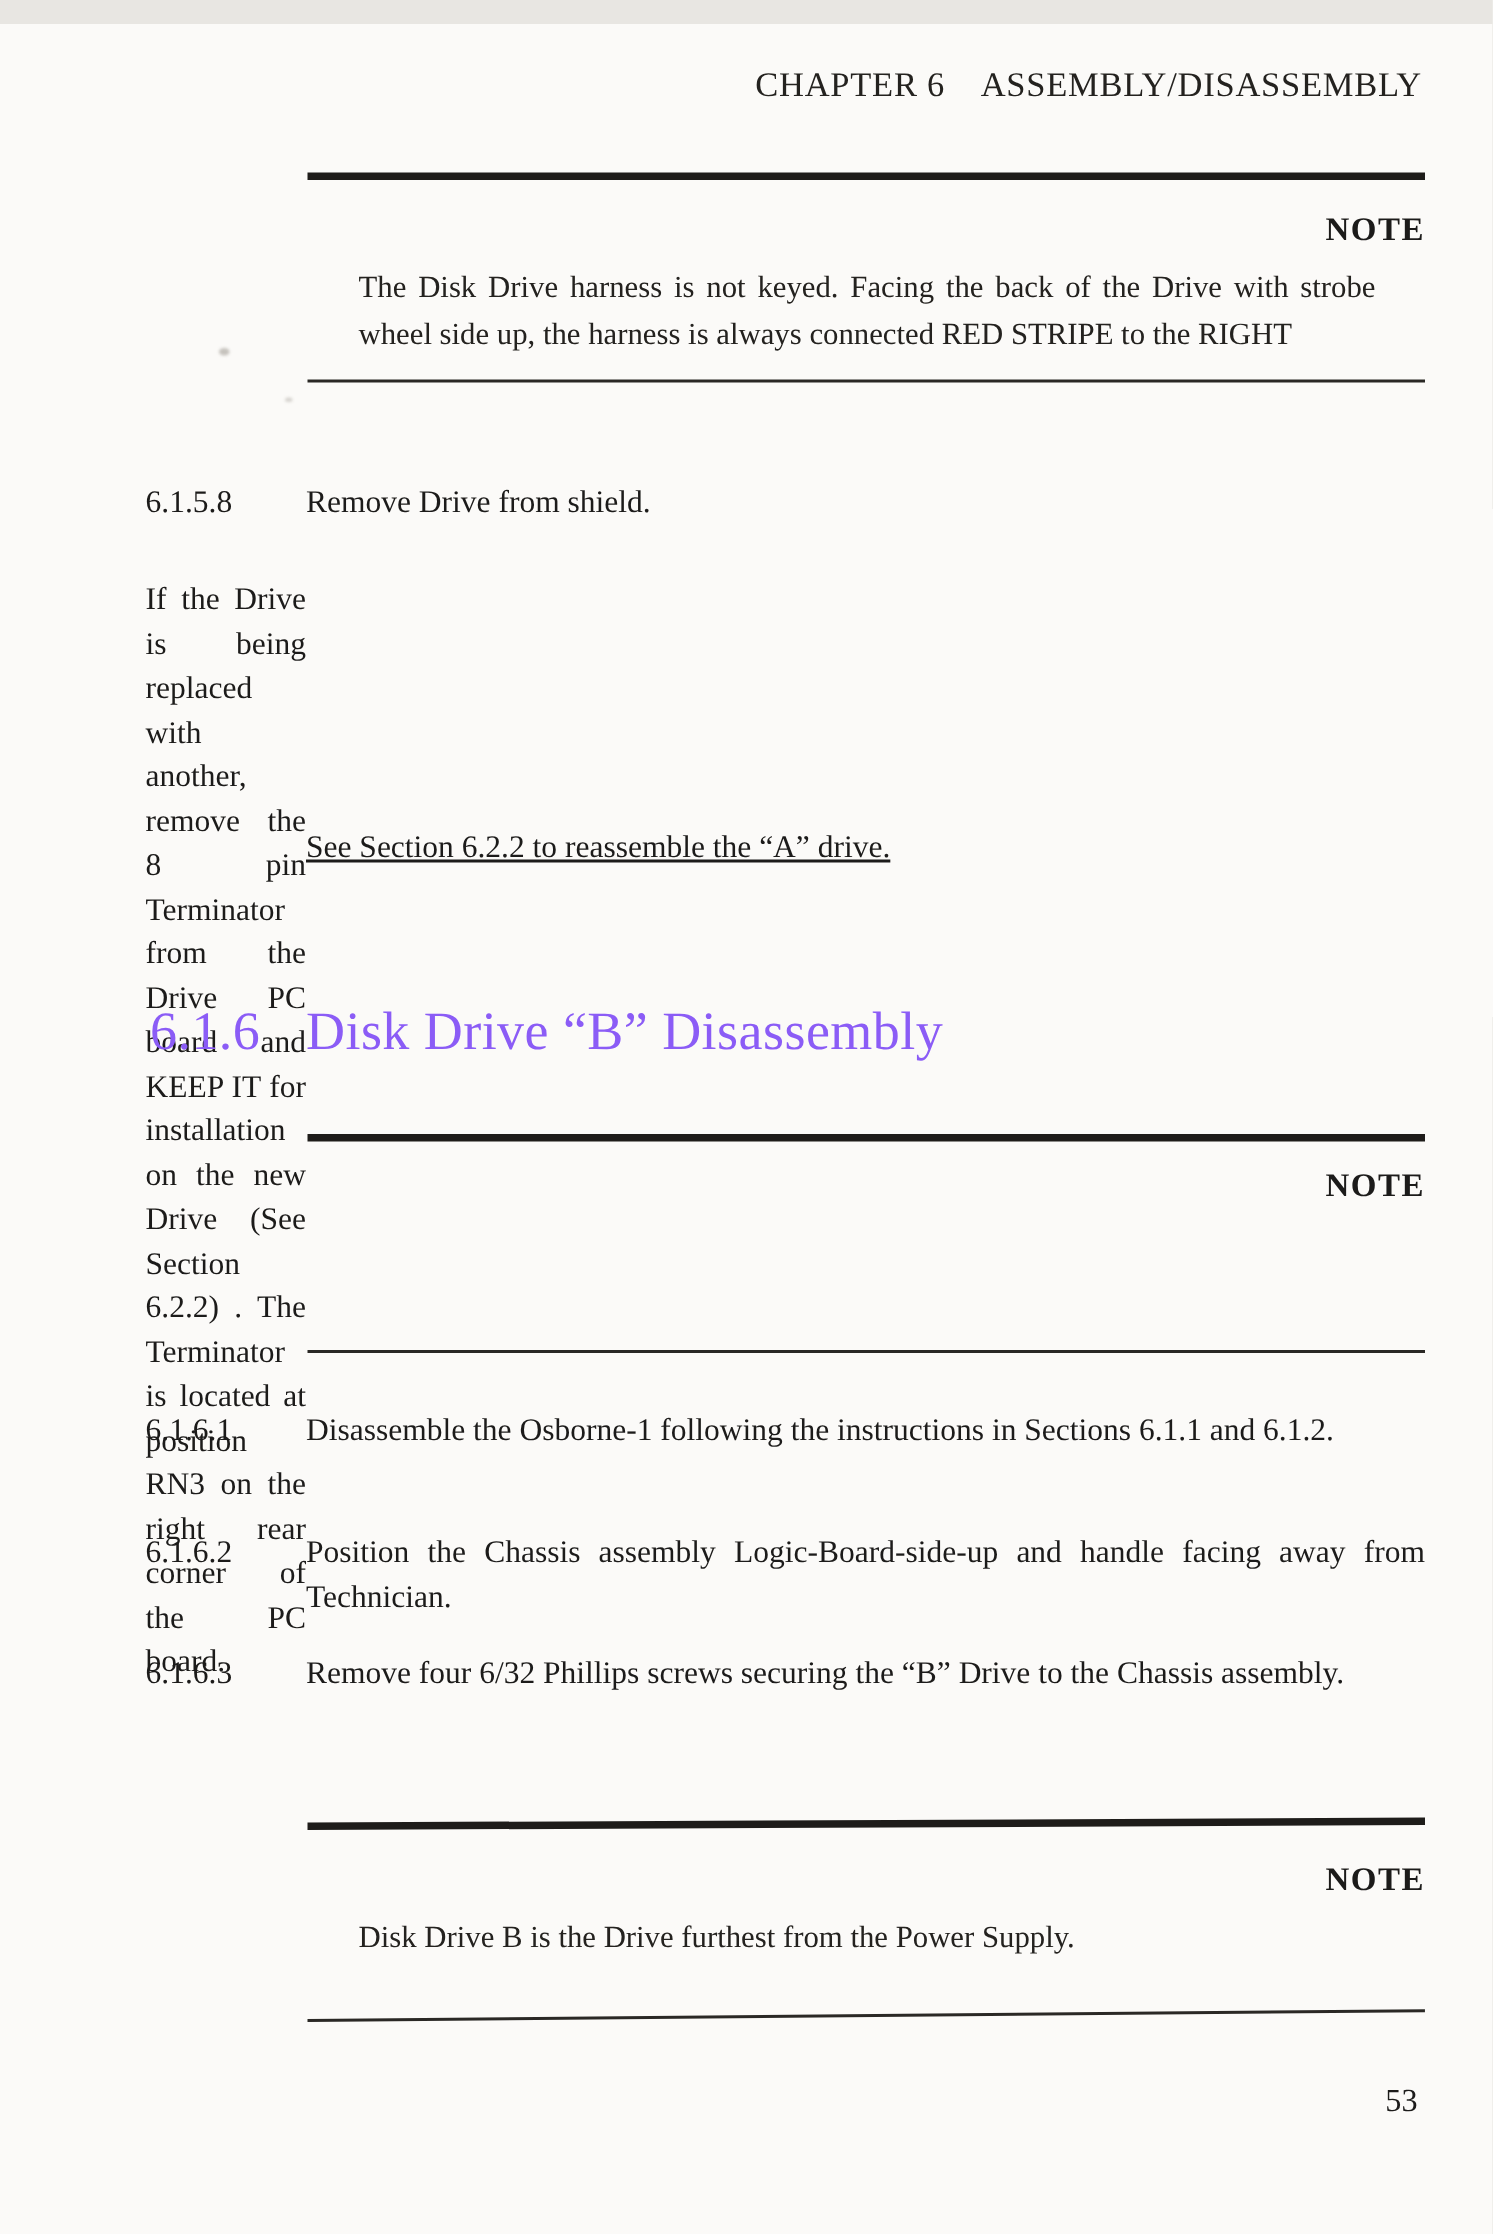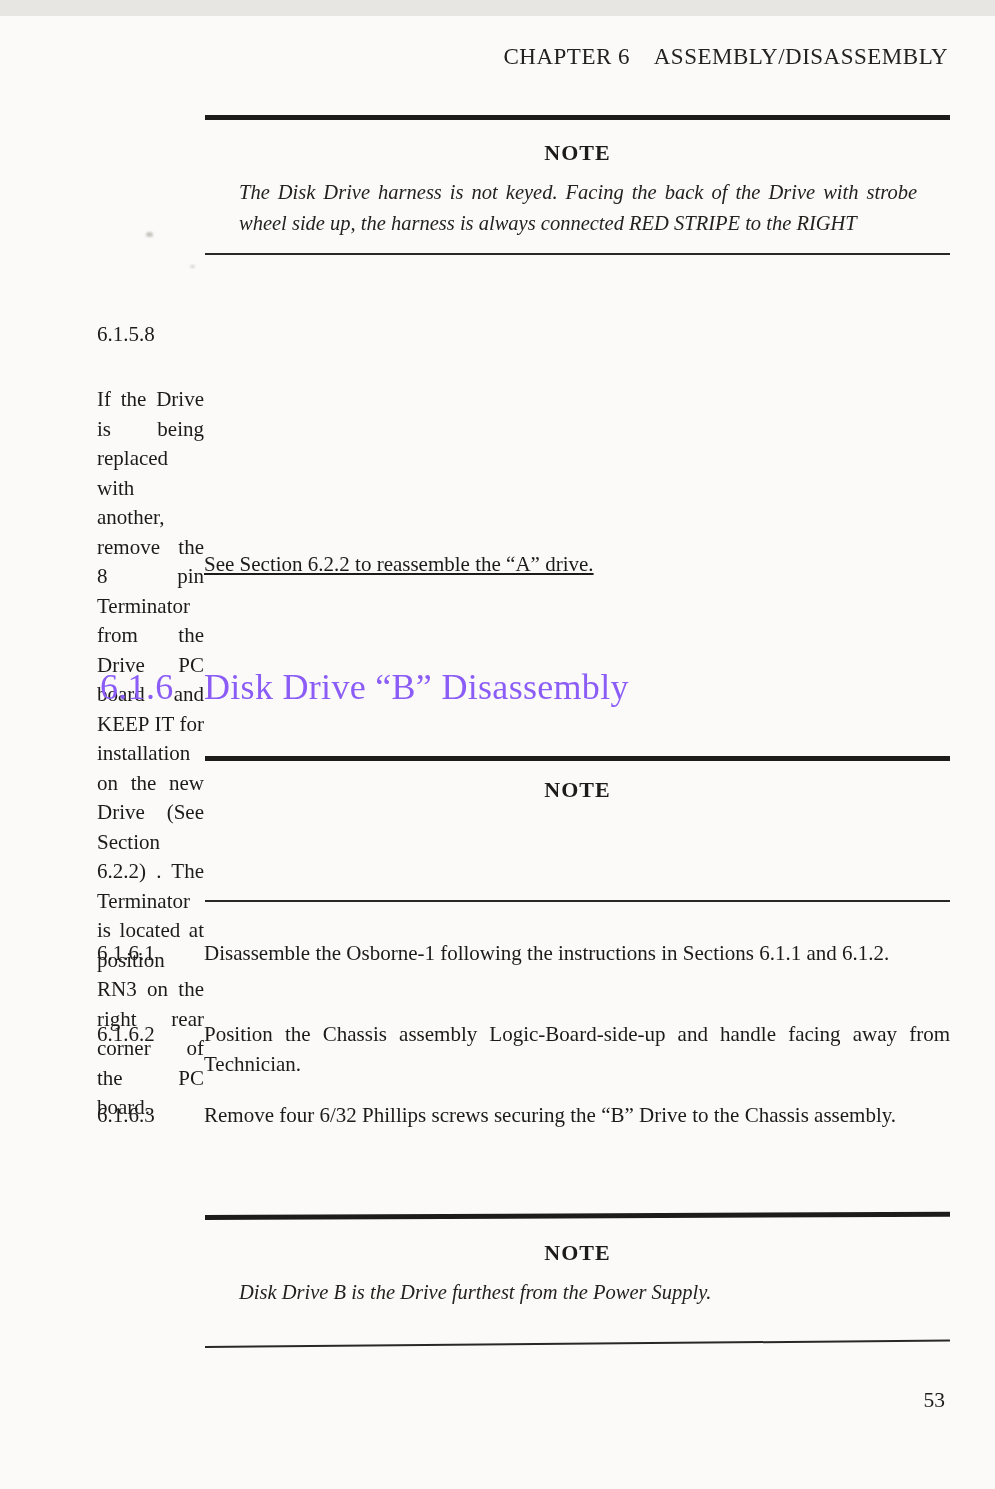--- a/index.html
+++ b/index.html
@@ -37,30 +37,29 @@
   .rule-thin {
     left: 205px;
     width: 745px;
     height: 2px;
     background: #2a2825;
   }
 
   .note-label {
     left: 205px;
     width: 745px;
-    text-align: center;
+    text-align: right;
     font-weight: bold;
     font-size: 22px;
     letter-spacing: 1px;
     color: #1c1b1a;
   }
   .note-text {
     left: 239px;
     width: 678px;
-    font-style: italic;
     font-size: 20.5px;
     line-height: 31px;
     text-align: justify;
     color: #24221f;
   }
   .note-text.single { text-align: left; }
 
   .step {
     left: 97px;
     width: 853px;
@@ -120,20 +119,21 @@
   <div class="abs rule-thick" style="top:99px"></div>
   <div class="abs note-label" style="top:124px">NOTE</div>
   <div class="abs note-text" style="top:161px">The Disk Drive harness is not keyed. Facing the back of the Drive with strobe wheel side up, the harness is always connected RED STRIPE to the RIGHT</div>
   <div class="abs rule-thin" style="top:237px"></div>
 
   <div class="abs speckle s1"></div>
   <div class="abs speckle s2"></div>
 
   <div class="abs step" style="top:304px">
     <span class="num">6.1.5.8</span>
+    <span class="txt">Remove Drive from shield.</span>
   </div>
   <div class="abs step" style="top:369px">
     <span class="txt">If the Drive is being replaced with another, remove the 8 pin Terminator from the Drive PC board and KEEP IT for installation on the new Drive (See Section 6.2.2) . The Terminator is located at position RN3 on the right rear corner of the PC board.</span>
   </div>
 
   <div class="abs plain-line" style="top:534px">See Section 6.2.2 to reassemble the “A” drive.</div>
 
   <div class="abs section-heading" style="top:650px">
     <span class="num">6.1.6</span>
     <span class="ttl">Disk Drive “B” Disassembly</span>

